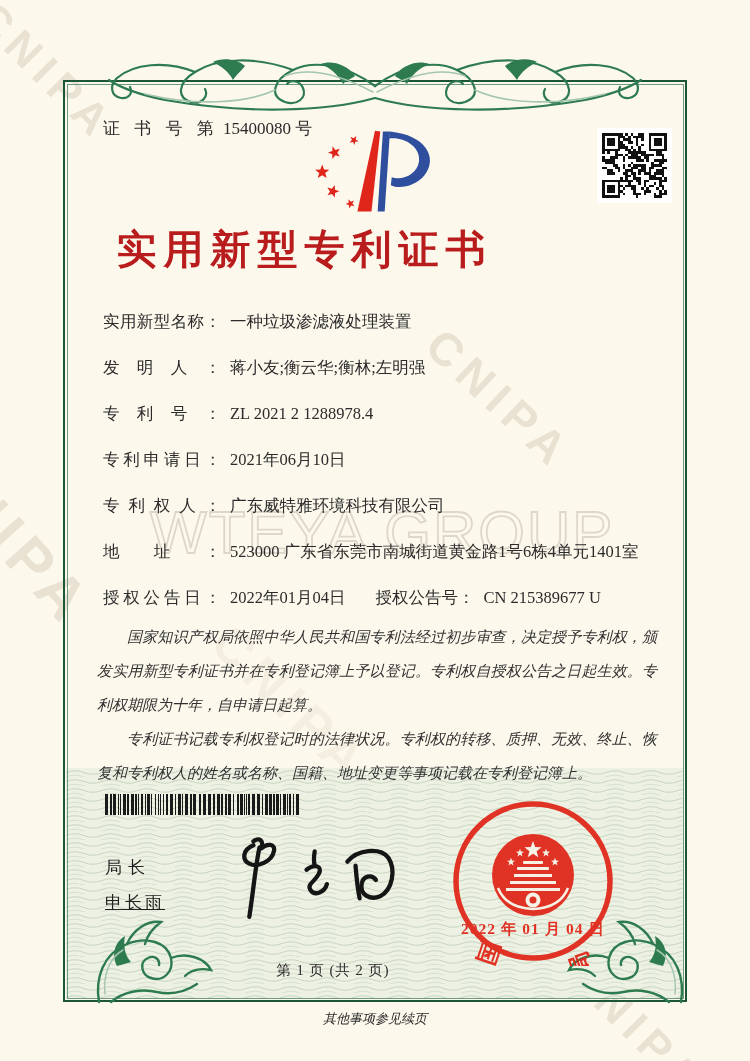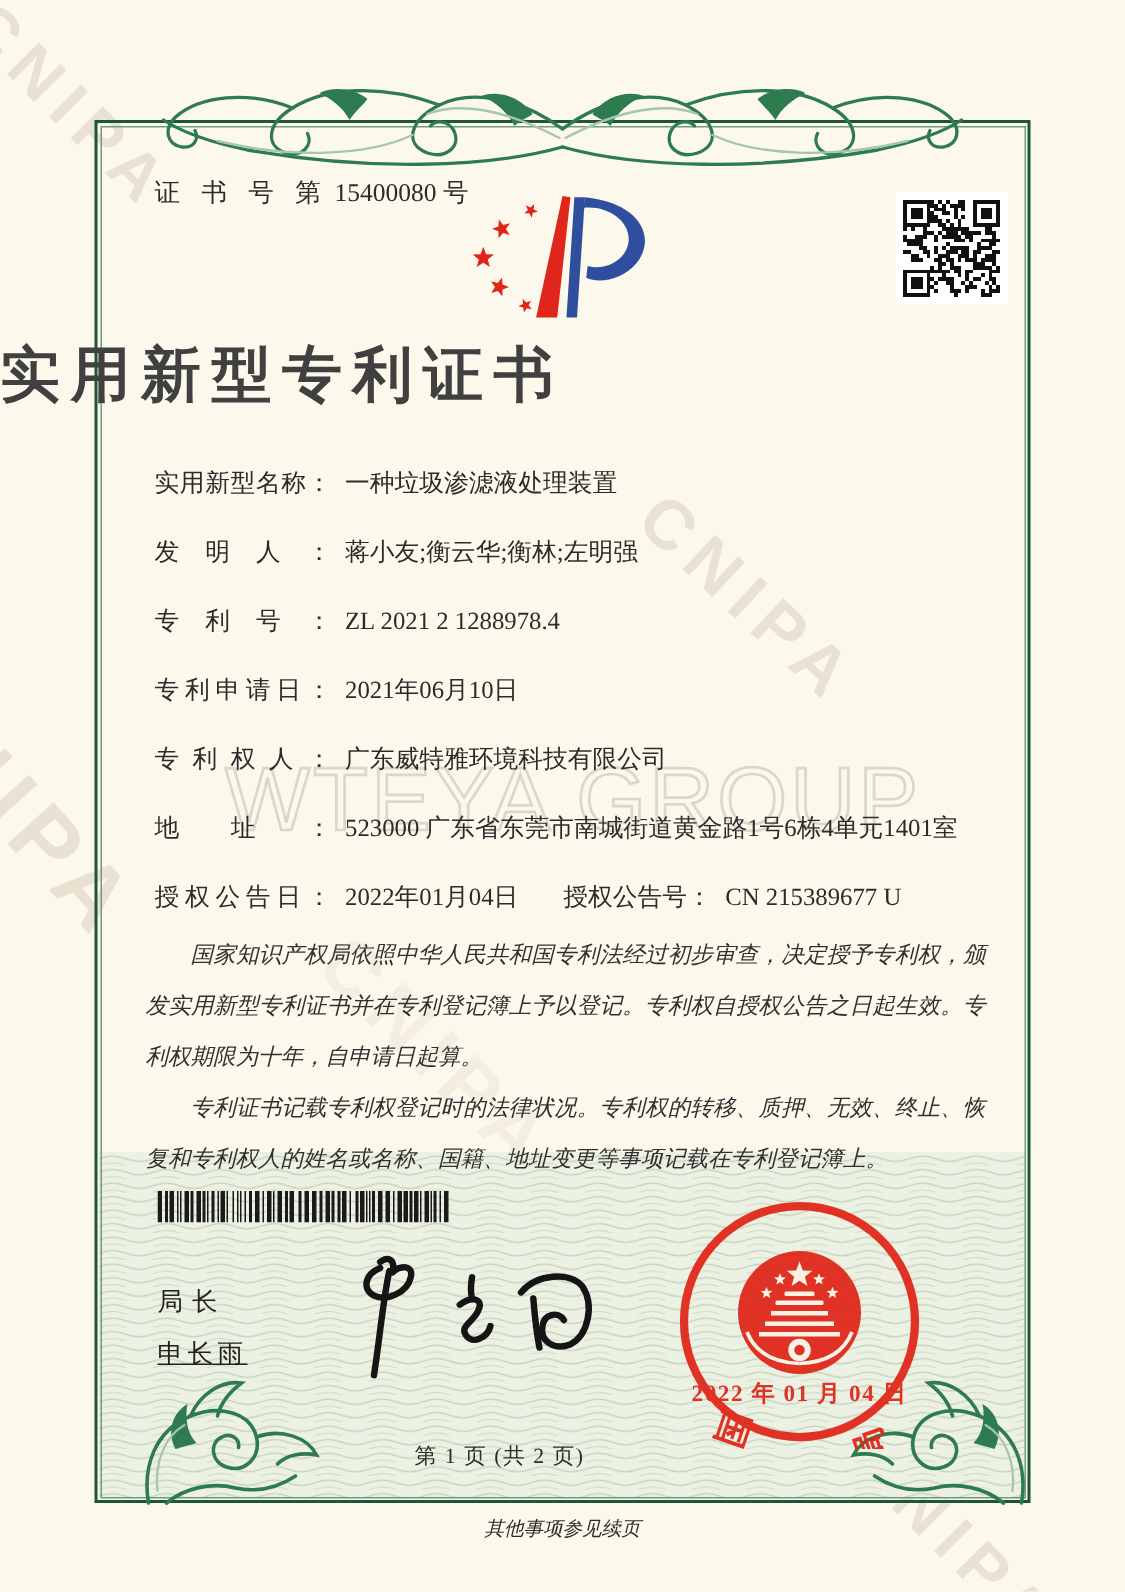--- a/index.html
+++ b/index.html
@@ -33,22 +33,22 @@
     content:''; position:absolute; inset:1.5px; border:1px solid #6e9a80;
   }
 
   .band-svg { position:absolute; z-index:2; }
   .orn { position:absolute; z-index:5; }
 
   
   .certno { position:absolute; left:103px; top:117px; font-size:17px; z-index:6;text-align:right; }
   .certno .sp { letter-spacing:5px; }
   .title {
-    position:absolute; left:0; top:222px; width:609px; 
-    font-size:40px; font-weight:bold; letter-spacing:7px; color:#404040; z-index:6;
+    position:absolute; left:0; top:222px; width:609px; text-align:center;
+    font-size:40px; font-weight:bold; letter-spacing:7px; color:#b91c1c; z-index:6;
   }
   .fields { position:absolute; left:103px; top:311px; width:565px; z-index:6; }
   .row { margin-bottom:25px; line-height:21px; font-size:16.5px; white-space:nowrap; }
   .flabel { display:inline-block; width:118px; text-align:justify; text-align-last:justify; vertical-align:top; }
   .fvalue { margin-left:9px; }
   .grant2 { margin-left:30px; }
 
   .paras { position:absolute; left:97px; top:620px; width:560px; z-index:6;
     font-size:15px; line-height:34px; font-style:italic; color:#303030; text-align:justify; }
   .paras p { text-indent:2em; }

